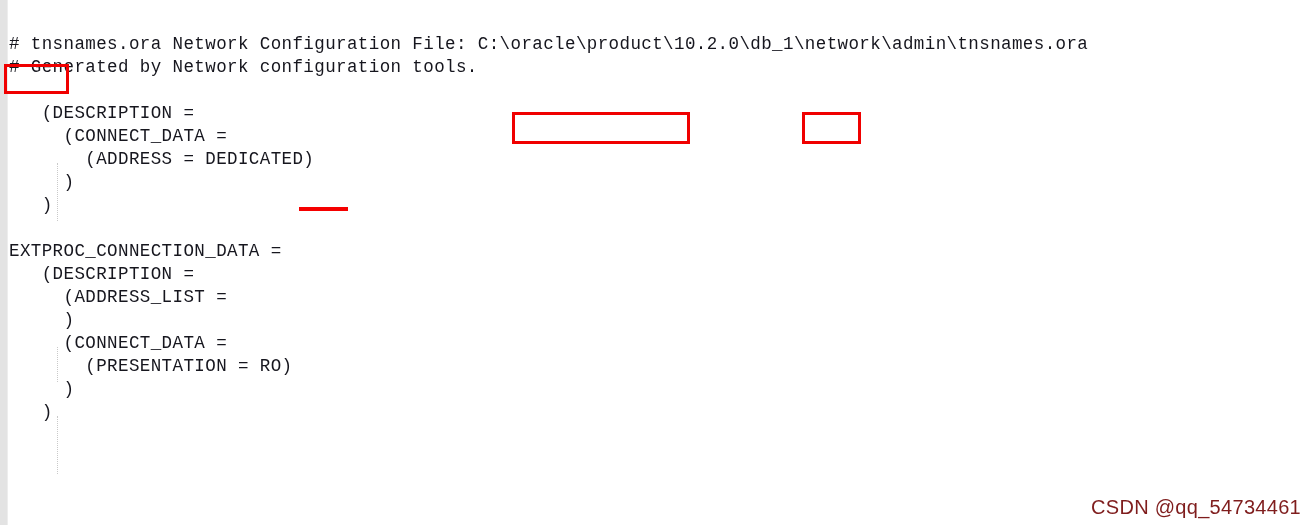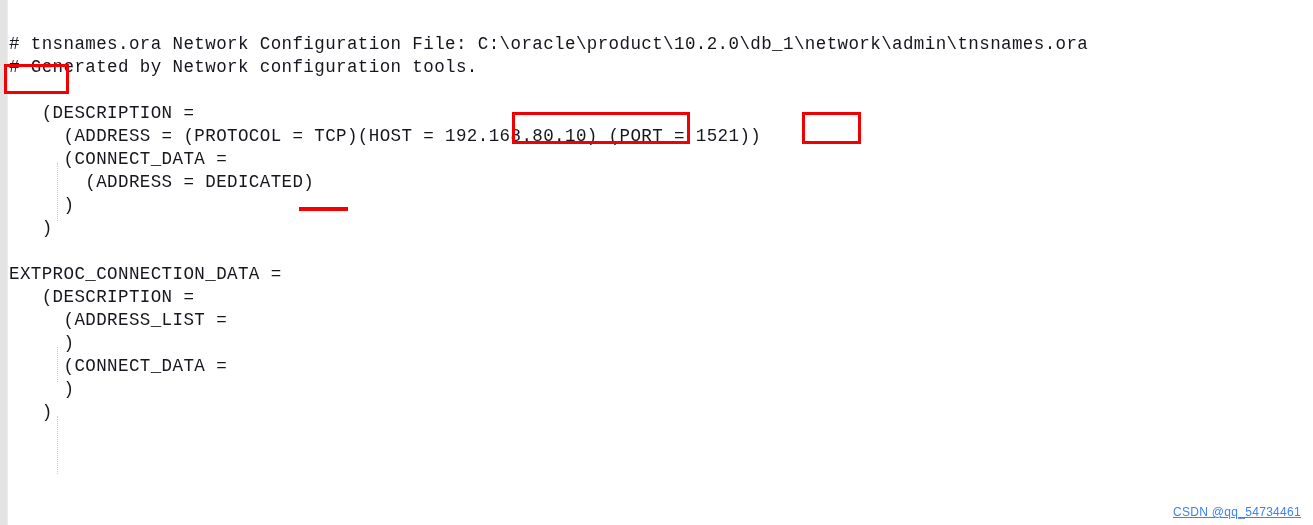--- a/index.html
+++ b/index.html
@@ -71,50 +71,49 @@
     height: 4px;
     background: #f50000;
     pointer-events: none;
   }
 
   .watermark {
     position: absolute;
     right: 12px;
     bottom: 6px;
     font-family: "Liberation Sans", sans-serif;
-    font-size: 12px;
-    color: #3b82f6;
+    font-size: 20px;
+    color: #7f1d1d;
     letter-spacing: 0.3px;
     white-space: pre;
-    text-decoration: underline;
   }
 </style>
 </head>
 <body>
 
 <div id="editor">
 
   <div class="gutter"></div>
 
   <div class="code-area">
     <div class="line"># tnsnames.ora Network Configuration File: C:\oracle\product\10.2.0\db_1\network\admin\tnsnames.ora</div>
     <div class="line"># Generated by Network configuration tools.</div>
     <div class="line blank"></div>
     <div class="line">   (DESCRIPTION =</div>
-    <div class="line">     (ADDRESS = (PROTOCOL = TCP)(HOST = 192.168.80.10) (PORT = 1521))</div>
     <div class="line">     (CONNECT_DATA =</div>
     <div class="line">       (ADDRESS = DEDICATED)</div>
     <div class="line">     )</div>
     <div class="line">   )</div>
     <div class="line blank"></div>
     <div class="line">EXTPROC_CONNECTION_DATA =</div>
     <div class="line">   (DESCRIPTION =</div>
     <div class="line">     (ADDRESS_LIST =</div>
     <div class="line">     )</div>
     <div class="line">     (CONNECT_DATA =</div>
+    <div class="line">       (PRESENTATION = RO)</div>
     <div class="line">     )</div>
     <div class="line">   )</div>
   </div>
 
   <div class="guide" id="guide0" style="left: 57px; top: 163px; height: 58px;"></div>
   <div class="guide" id="guide1" style="left: 57px; top: 347px; height: 35px;"></div>
   <div class="guide" id="guide2" style="left: 57px; top: 416px; height: 58px;"></div>
 
   <div class="hl-box" id="box-orcl" style="left: 4px; top: 64px; width: 65px; height: 30px;"></div>
   <div class="hl-box" id="box-host" style="left: 512px; top: 112px; width: 178px; height: 32px;"></div>

